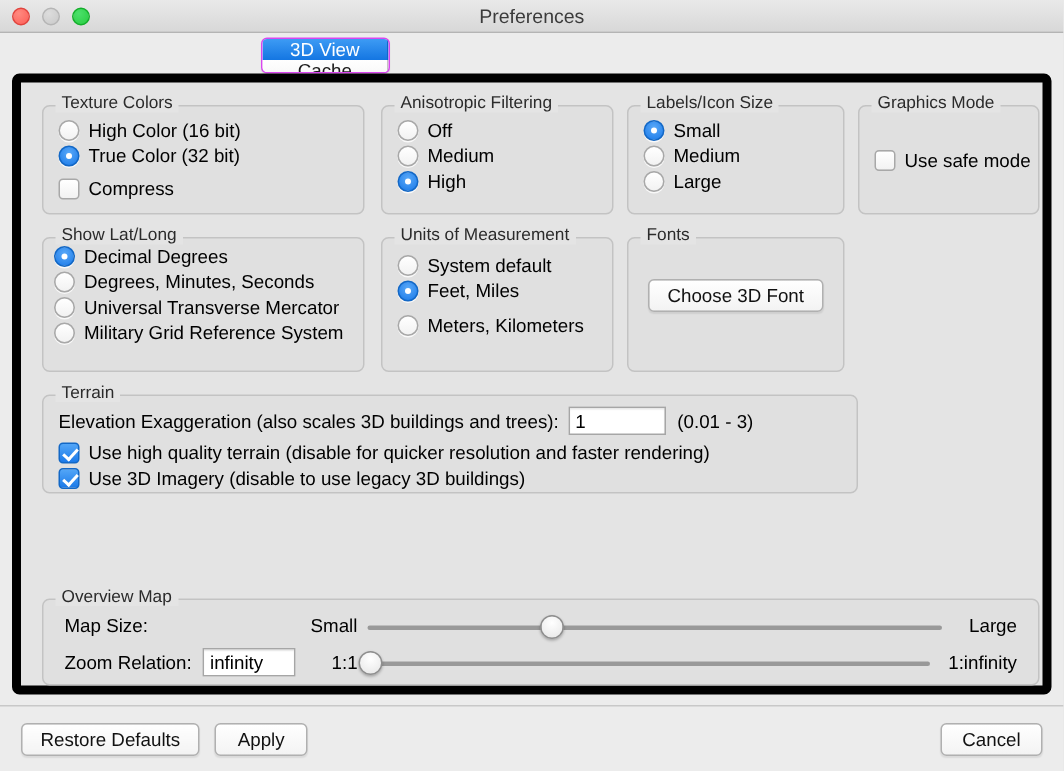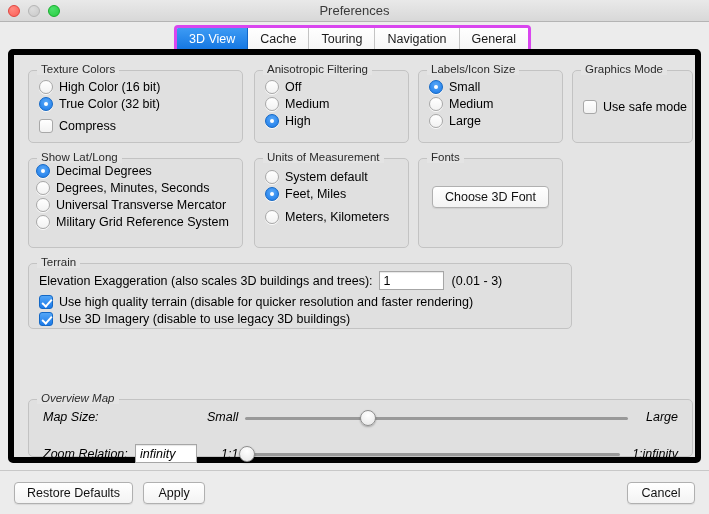--- a/index.html
+++ b/index.html
@@ -62,25 +62,26 @@
     position: relative;
     height: 30px;
     background: #ececec;
   }
   .tabbar {
     position: absolute;
     left: 174px;
     top: 3px;
     display: flex;
     height: 22px;
-    border: 3px solid #d946ef;
+    border: 1px solid #d946ef;
     border-radius: 4px;
     overflow: hidden;
     background: #fff;
     box-shadow: 0 1px 1px rgba(0,0,0,0.10);
+    flex-direction: column;
   }
   .tab {
     display: flex;
     align-items: center;
     justify-content: center;
     padding: 0 12px;
     font-size: 12.5px;
     color: #1a1a1a;
     background: linear-gradient(to bottom, #ffffff, #f5f5f5);
     border-right: 1px solid #c4c4c4;
@@ -420,35 +421,35 @@
           <span class="lbl">Use high quality terrain (disable for quicker resolution and faster rendering)</span>
         </div>
         <div class="row">
           <span class="checkbox on"></span>
           <span class="lbl">Use 3D Imagery (disable to use legacy 3D buildings)</span>
         </div>
       </div>
     </div>
 
 
-    <div class="group" style="left:14px; top:344px; width:665px; height:58px;font-style:italic;">
+    <div class="group" style="left:14px; top:344px; width:665px; height:58px;">
       <div class="group-title">Overview Map</div>
       <div class="group-body" style="padding-top:8px; position:relative;">
 
         <div style="position:relative; height:20px;">
           <span class="lbl" style="position:absolute; left:4px; top:2px;">Map Size:</span>
           <span class="lbl" style="position:absolute; left:168px; top:2px;">Small</span>
           <div class="slider" style="position:absolute; left:206px; right:54px; top:1px;">
             <div class="track"></div>
             <div class="thumb" id="map-size-thumb" style="left: 32%;"></div>
           </div>
           <span class="lbl" style="position:absolute; right:4px; top:2px;">Large</span>
         </div>
 
-        <div style="position:relative; height:22px; margin-top:16px;">
+        <div style="position:relative; height:22px; margin-top:4px;">
           <span class="lbl" style="position:absolute; left:4px; top:3px;">Zoom Relation:</span>
           <span class="field" style="position:absolute; left:96px; top:0px; width:62px;">infinity</span>
           <span class="lbl" style="position:absolute; left:182px; top:3px;">1:1</span>
           <div class="slider" style="position:absolute; left:208px; right:62px; top:1px;">
             <div class="track"></div>
             <div class="thumb" id="zoom-relation-thumb" style="left: 0%;"></div>
           </div>
           <span class="lbl" style="position:absolute; right:4px; top:3px;">1:infinity</span>
         </div>
 

